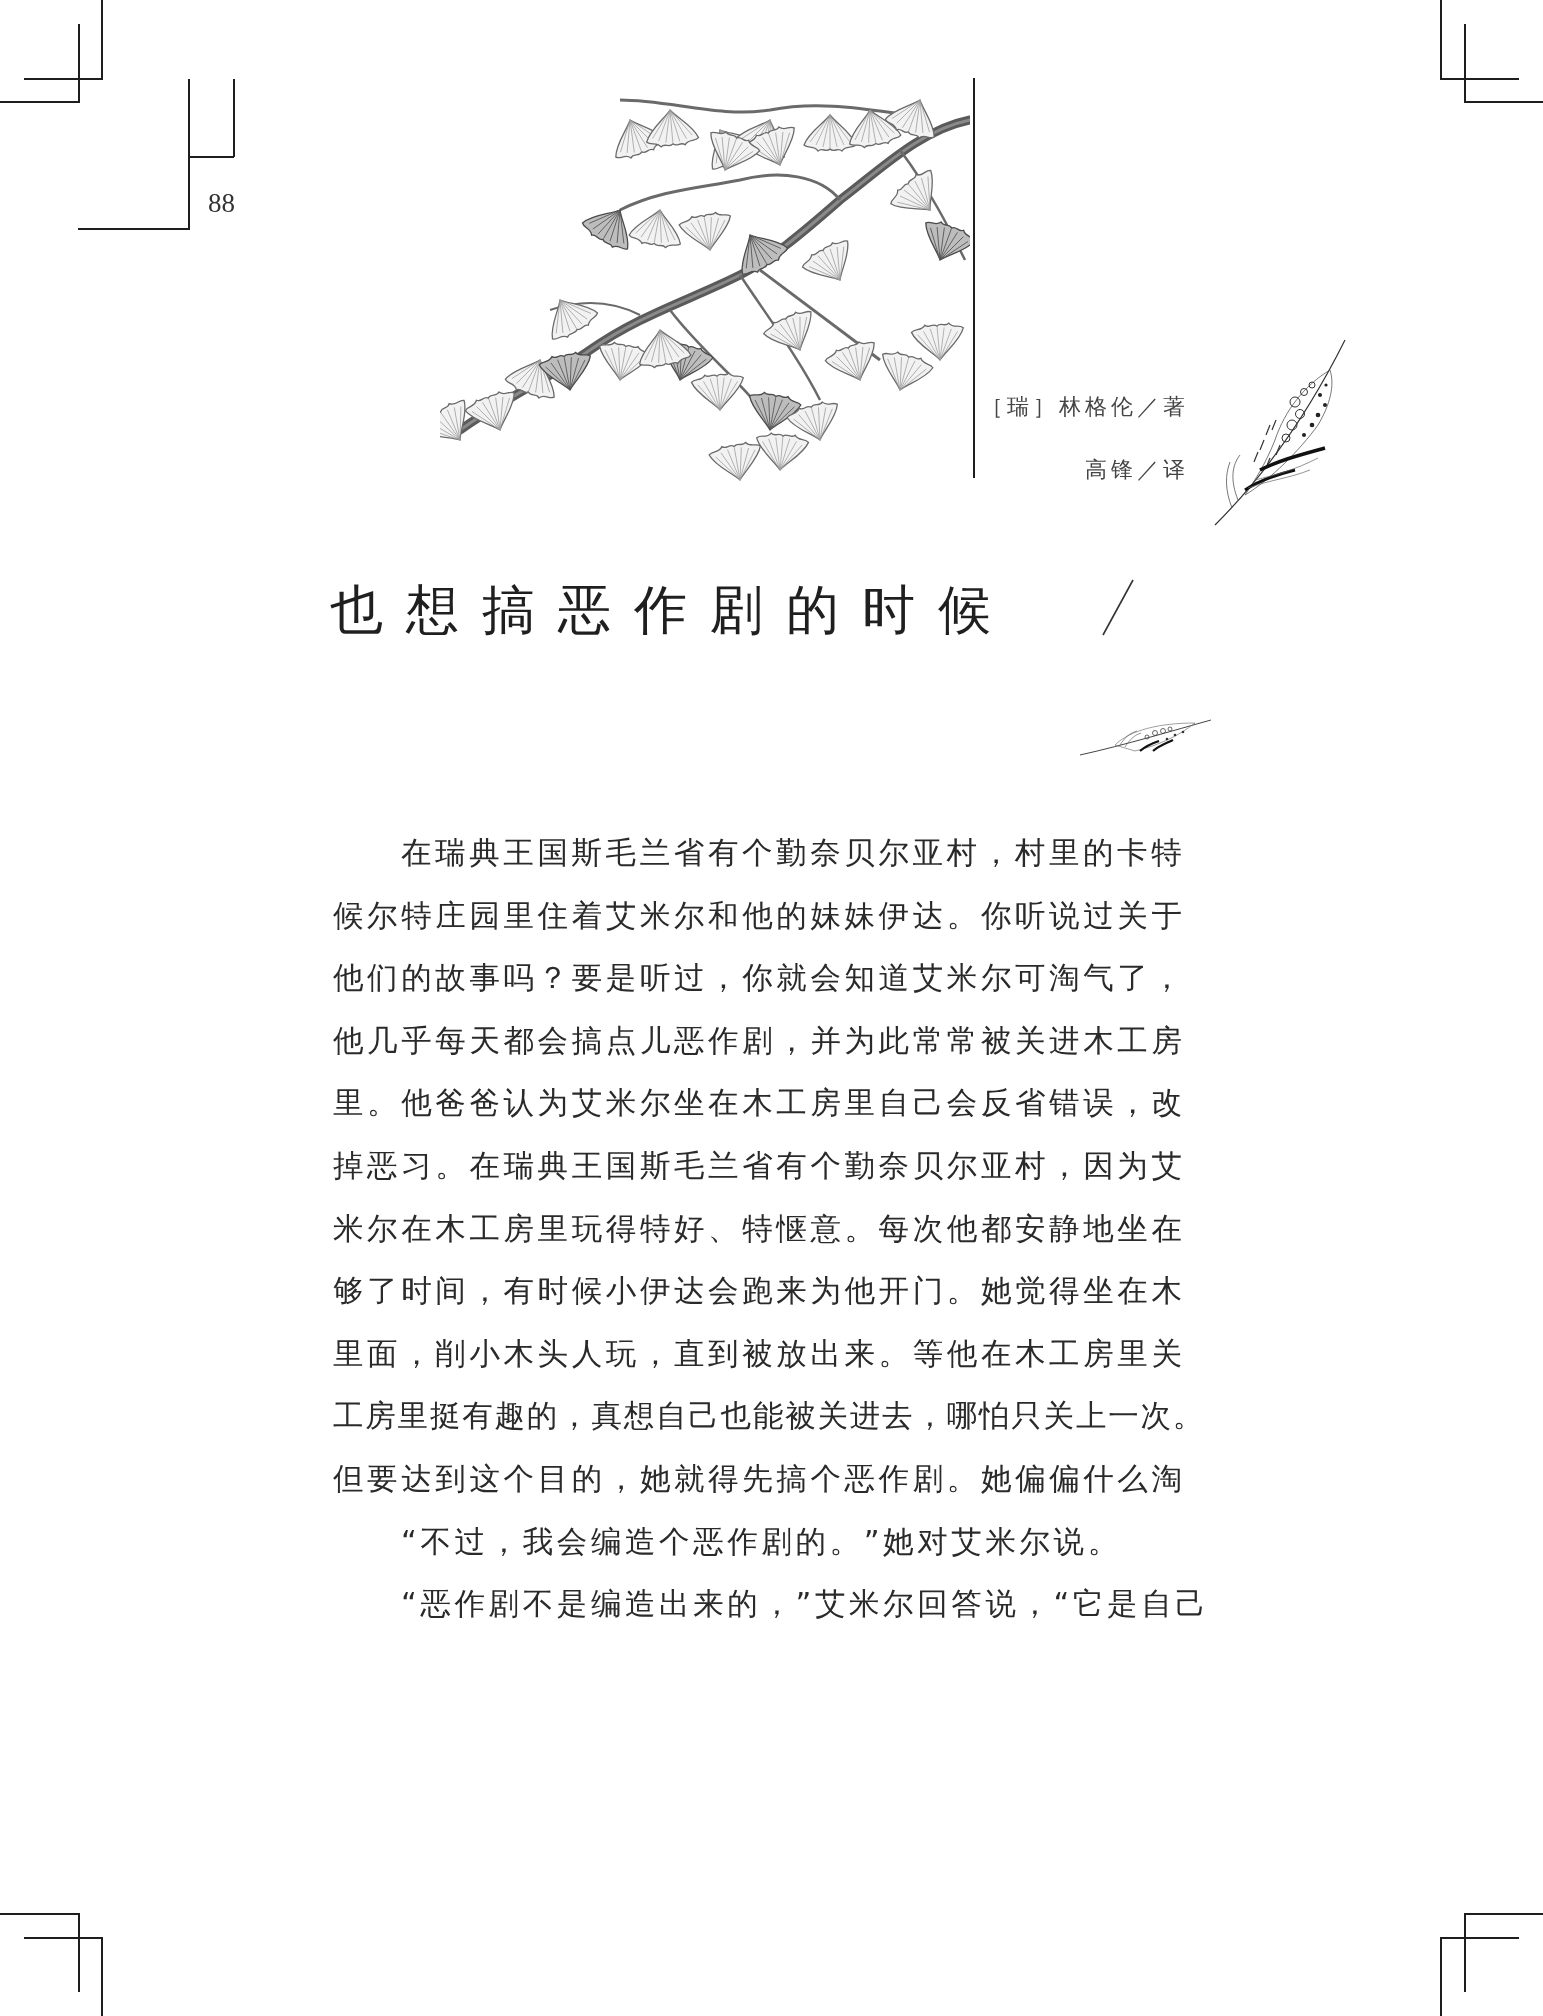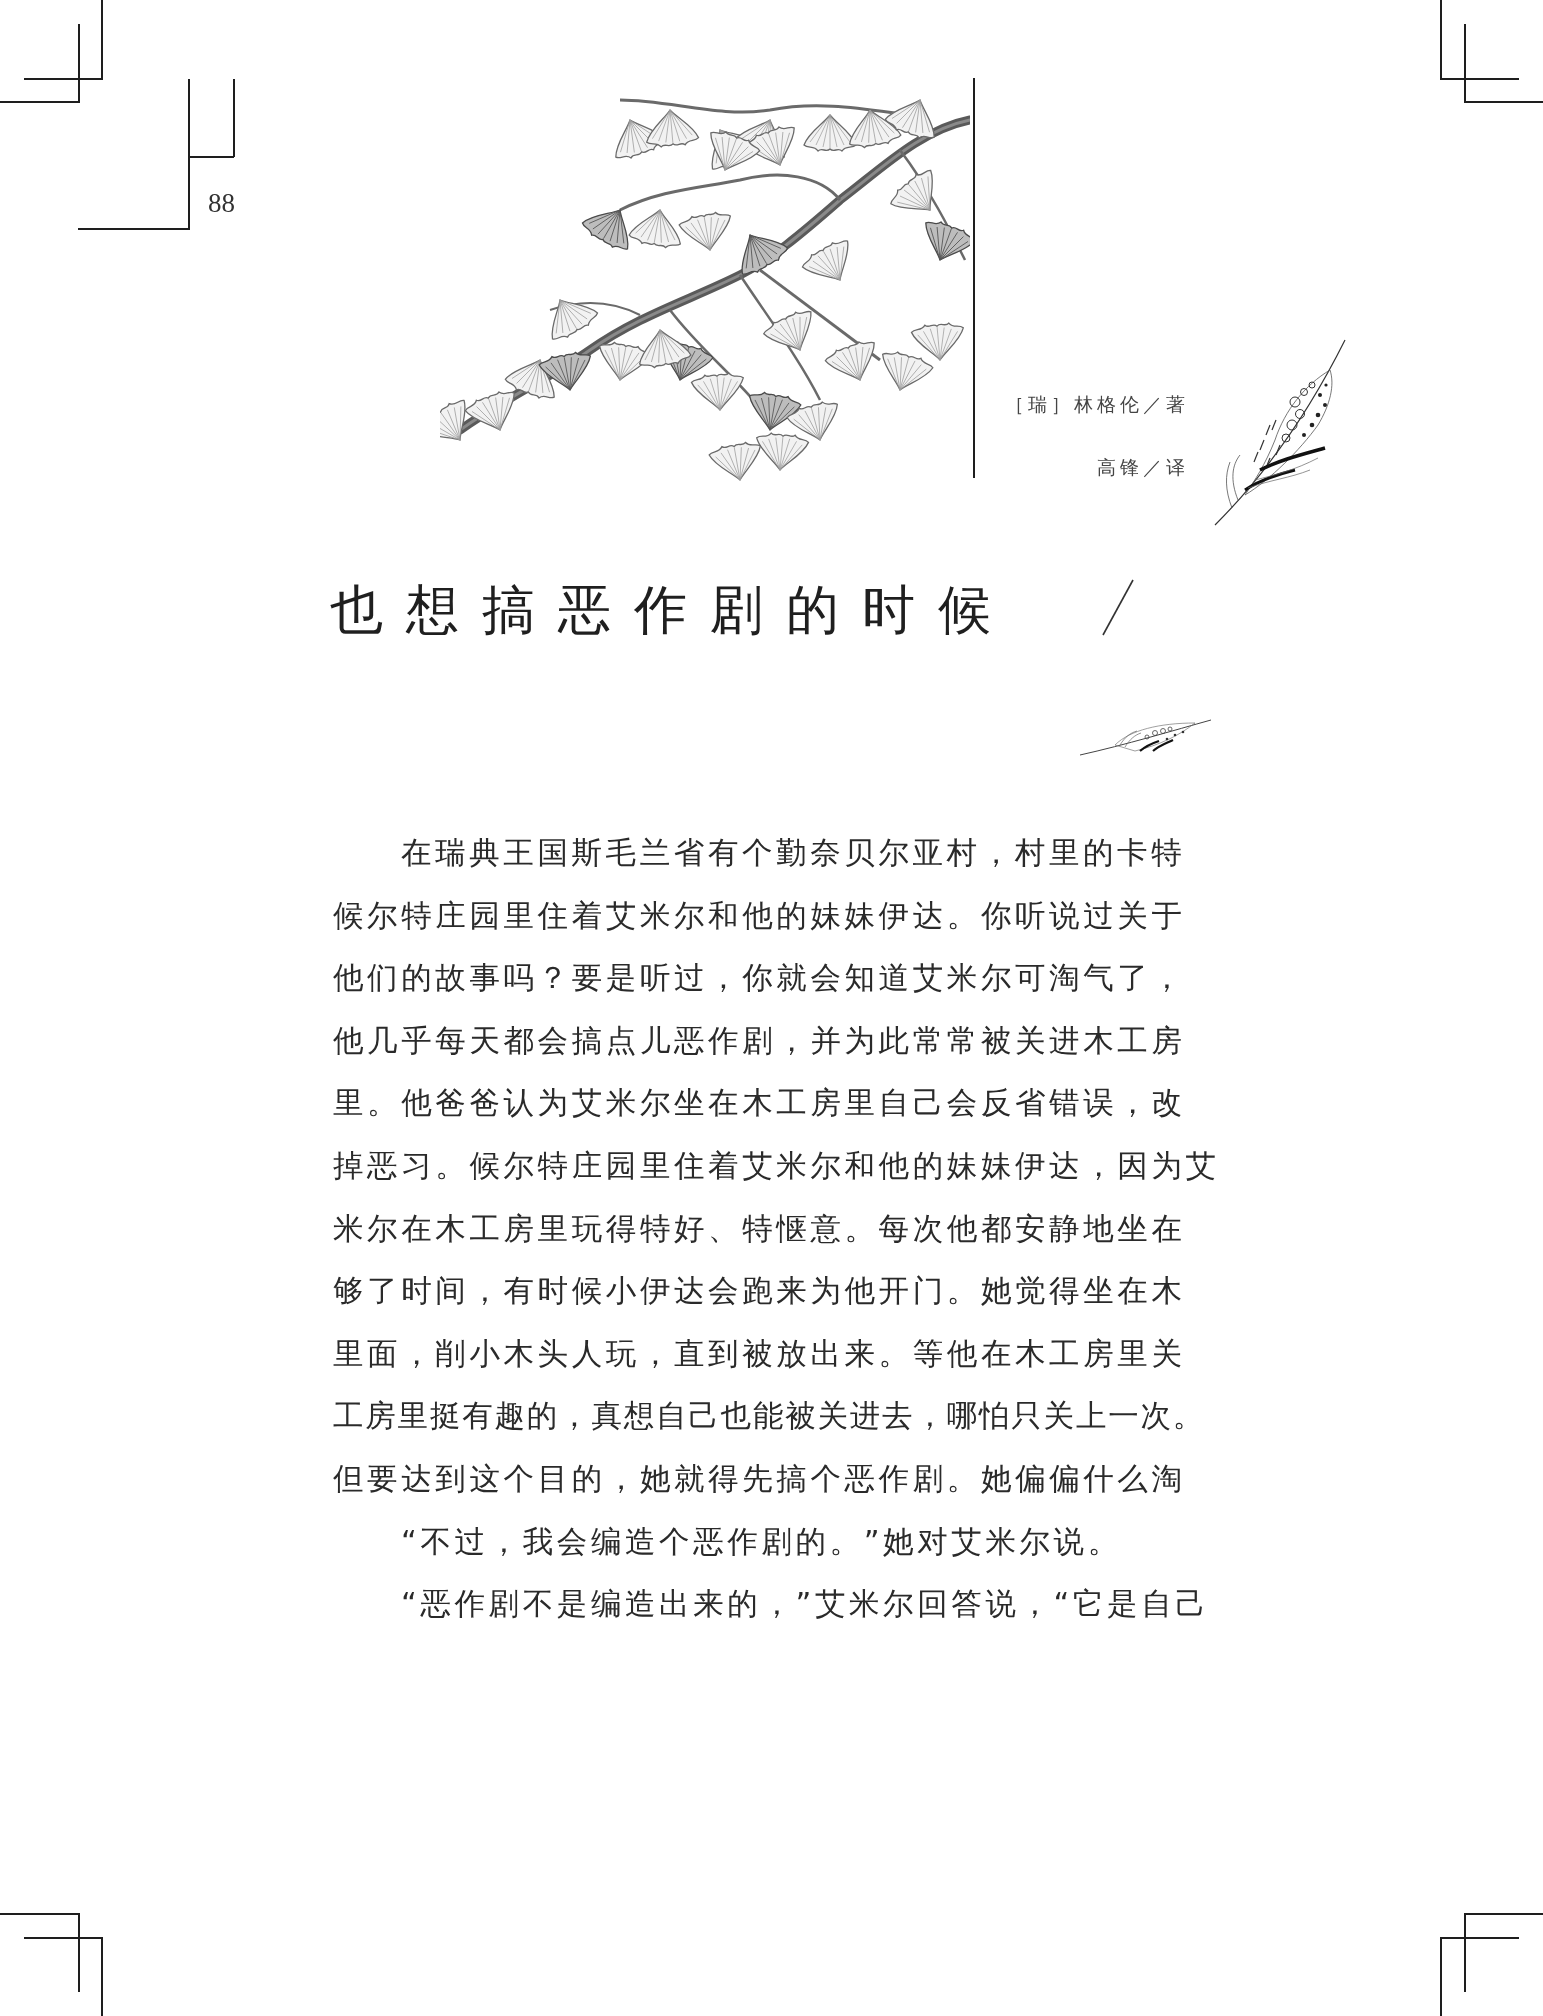--- a/index.html
+++ b/index.html
@@ -40,21 +40,21 @@
       left: 973px;
       top: 78px;
       width: 2px;
       height: 400px;
       background: #1e1e1e;
     }
 
     .byline {
       position: absolute;
       right: 354px;
-      font-size: 19px;
+      font-size: 22px;
       color: #444444;
       letter-spacing: 4px;
       white-space: nowrap;
     }
     .byline-author { top: 392px; }
     .byline-translator { top: 455px; margin-left: 25px; }
 
     .feather {
       position: absolute;
     }
@@ -248,21 +248,21 @@
   <path d="M65,36 C72,30 78,28 84,26 M78,36 C85,30 92,28 98,25" stroke="#111" stroke-width="2.2" fill="none"></path>
   <path d="M45,30 C50,22 55,18 62,16 M50,32 C55,24 60,20 66,18" stroke="#666" stroke-width="0.7" fill="none"></path>
 </svg>
 
 <div class="body-text">
   <span class="body-line indent">在瑞典王国斯毛兰省有个勤奈贝尔亚村，村里的卡特</span>
   <span class="body-line">候尔特庄园里住着艾米尔和他的妹妹伊达。你听说过关于</span>
   <span class="body-line">他们的故事吗？要是听过，你就会知道艾米尔可淘气了，</span>
   <span class="body-line">他几乎每天都会搞点儿恶作剧，并为此常常被关进木工房</span>
   <span class="body-line">里。他爸爸认为艾米尔坐在木工房里自己会反省错误，改</span>
-  <span class="body-line">掉恶习。候尔特庄园里住着艾米尔和他的妹妹伊达，因为艾</span>
+  <span class="body-line">掉恶习。在瑞典王国斯毛兰省有个勤奈贝尔亚村，因为艾</span>
   <span class="body-line">米尔在木工房里玩得特好、特惬意。每次他都安静地坐在</span>
   <span class="body-line">够了时间，有时候小伊达会跑来为他开门。她觉得坐在木</span>
   <span class="body-line">里面，削小木头人玩，直到被放出来。等他在木工房里关</span>
   <span class="body-line" style="letter-spacing:1.8px;">工房里挺有趣的，真想自己也能被关进去，哪怕只关上一次。</span>
   <span class="body-line">但要达到这个目的，她就得先搞个恶作剧。她偏偏什么淘</span>
   <span class="body-line indent">“不过，我会编造个恶作剧的。”她对艾米尔说。</span>
   <span class="body-line indent">“恶作剧不是编造出来的，”艾米尔回答说，“它是自己</span>
 </div>
 
 </body></html>

